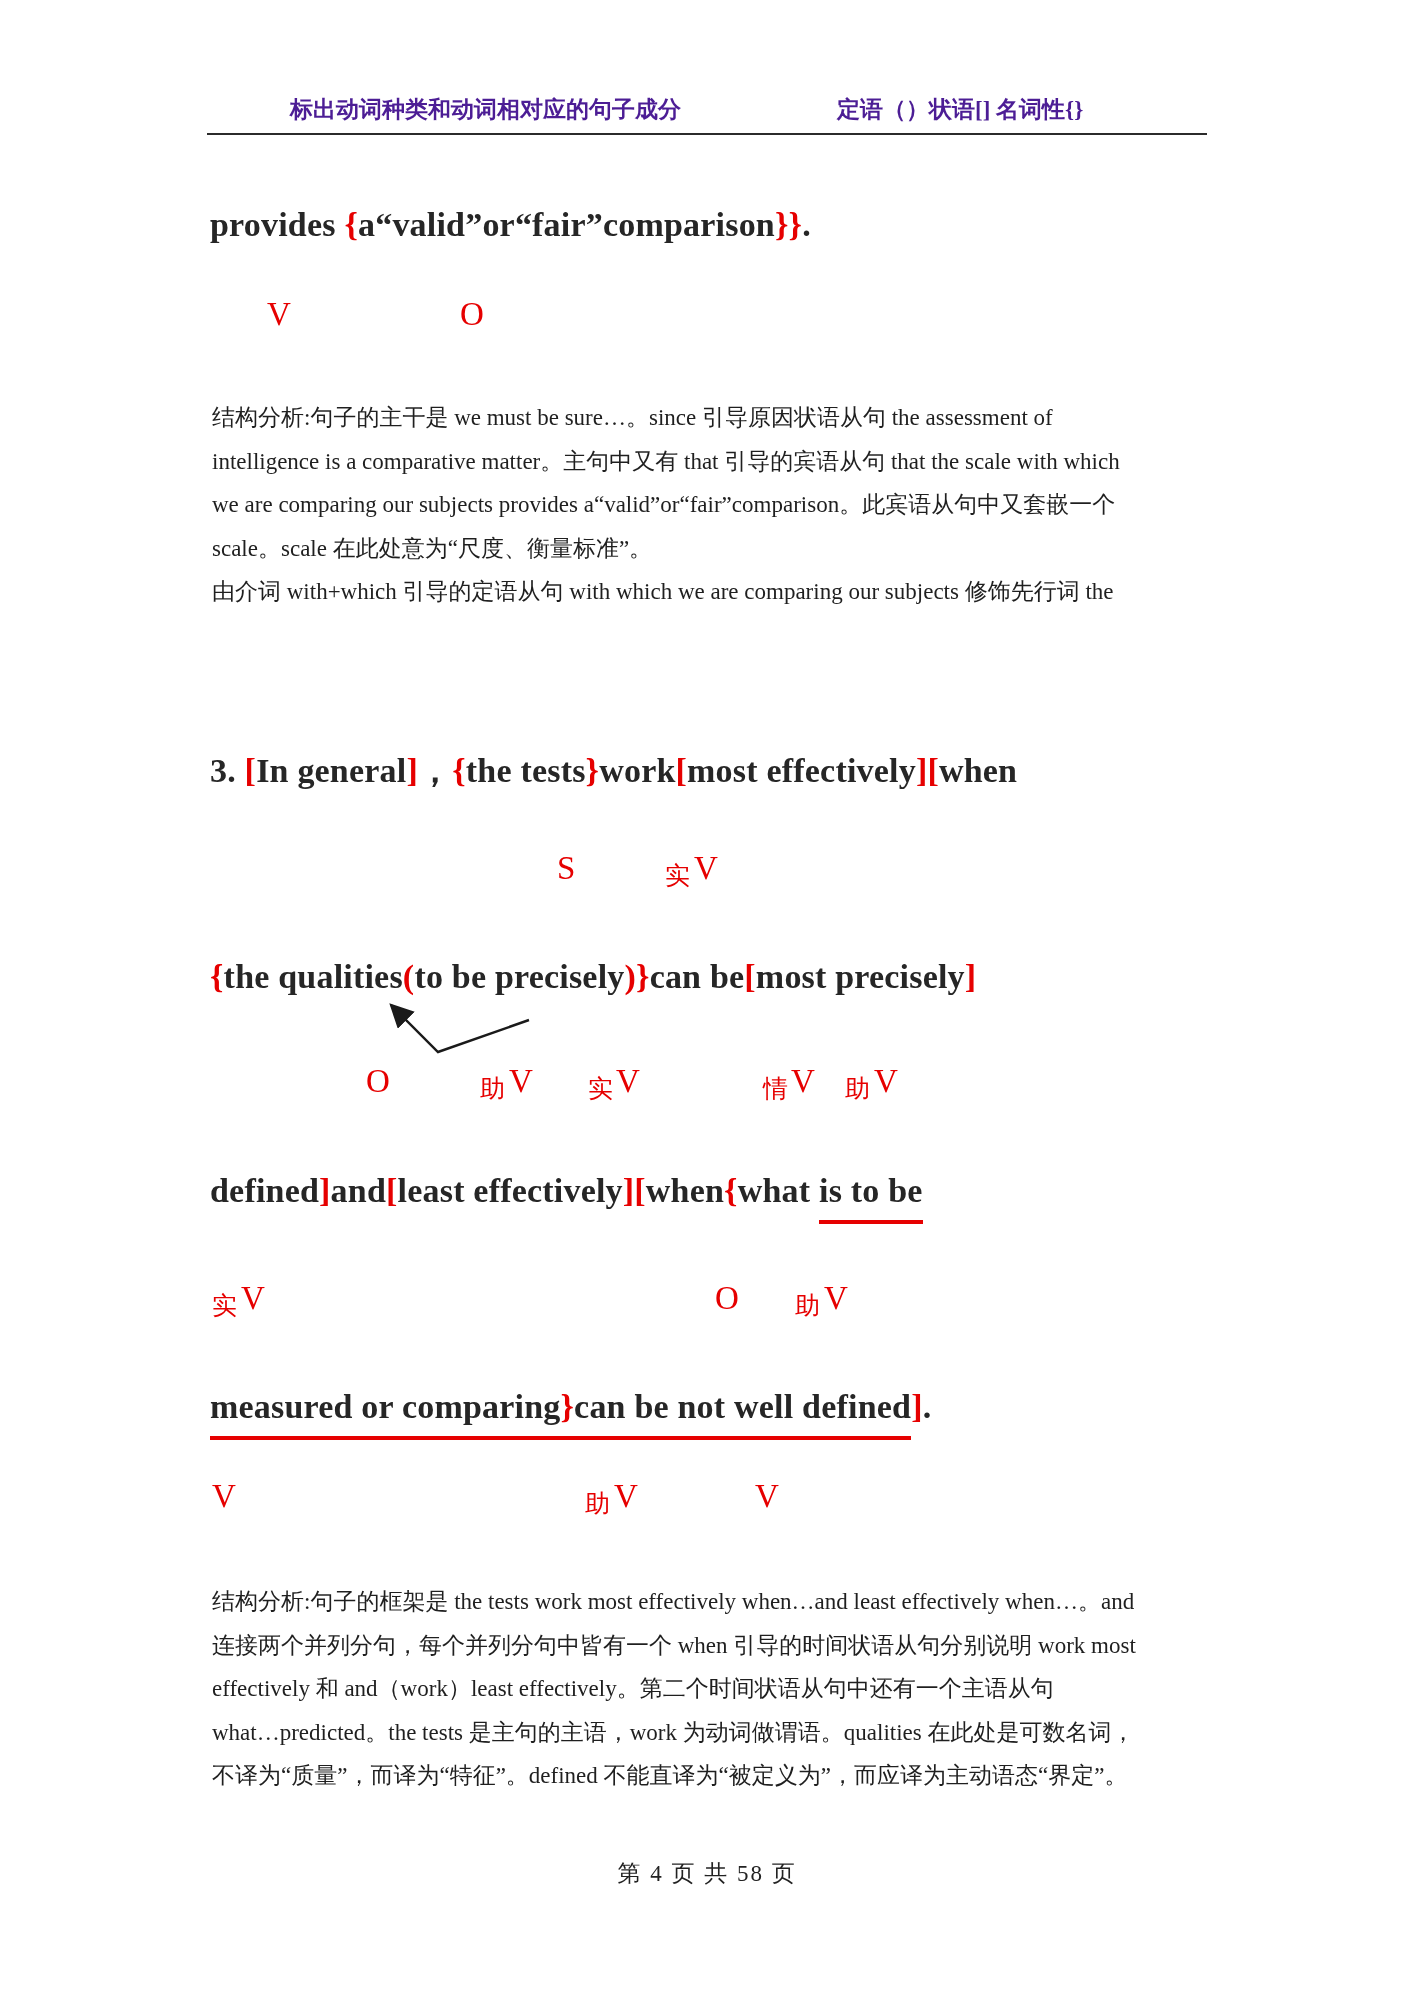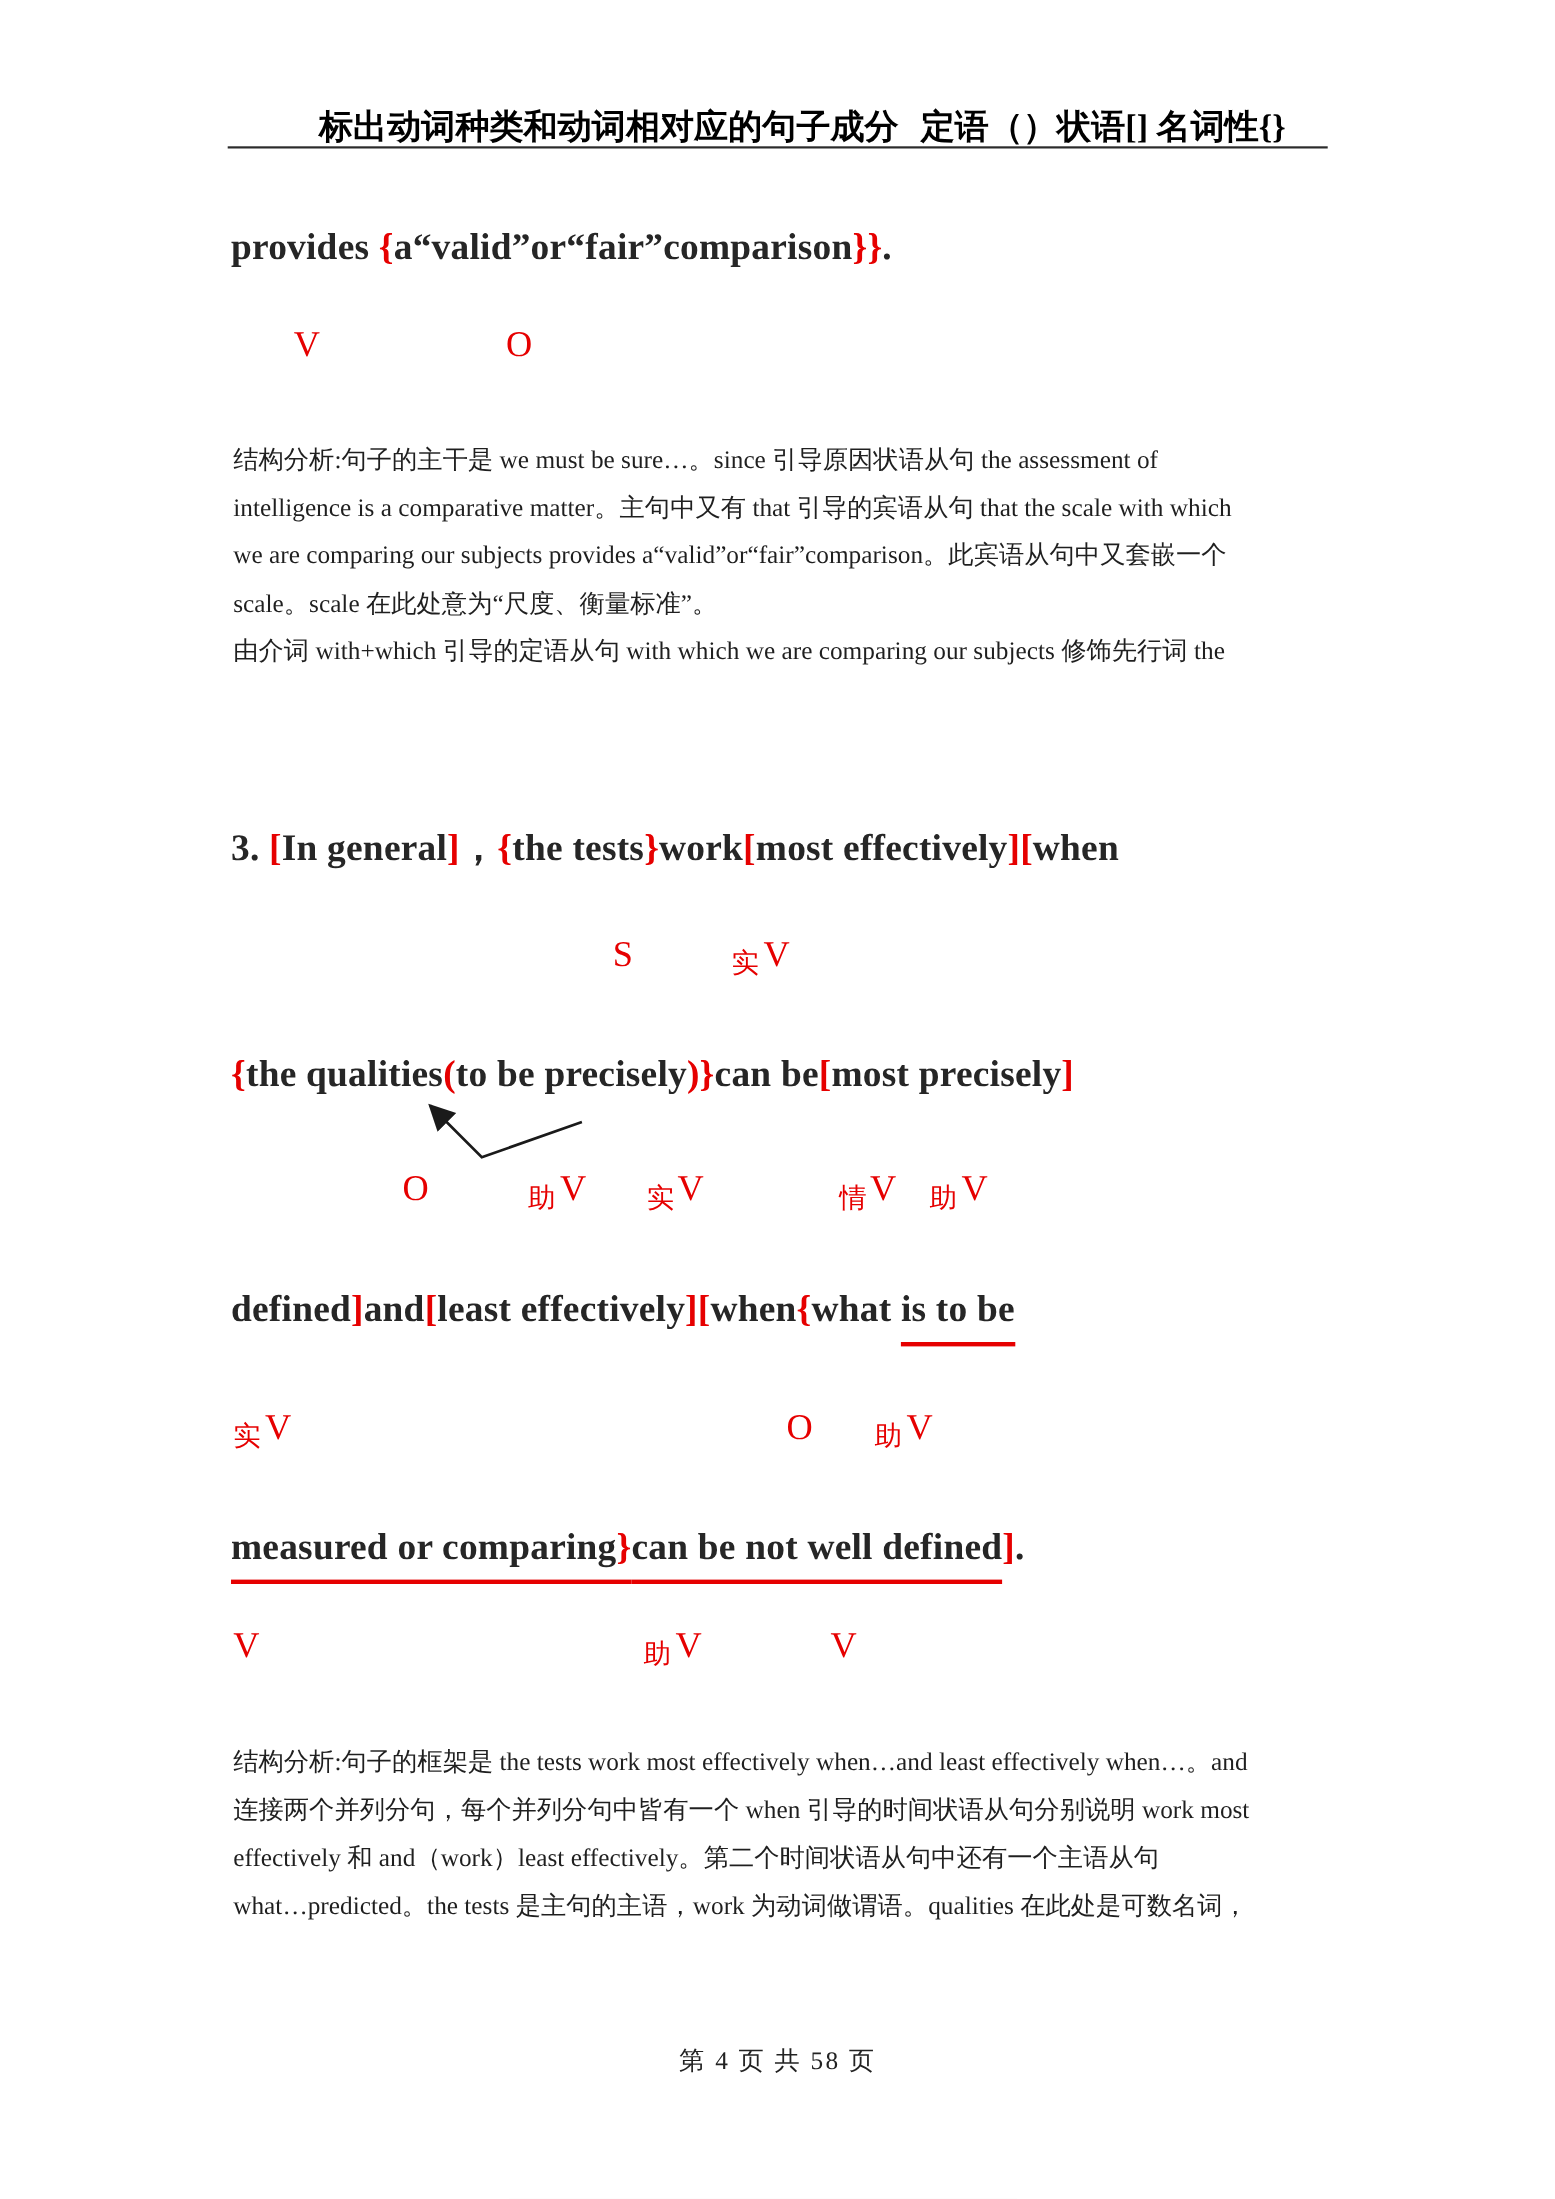--- a/index.html
+++ b/index.html
@@ -2,21 +2,21 @@
 <html><head>
 <meta charset="utf-8">
 <style>
   html,body{margin:0;padding:0;background:#e9e9e9;}
   .page{
     position:relative;width:1414px;height:1999px;background:#ffffff;
     font-family:"Liberation Serif","DejaVu Serif",serif;overflow:hidden;
     margin:0 auto;
   }
   .hdr{
-    position:absolute;top:94px;font-size:31px;font-weight:bold;color:#000000;
+    position:absolute;top:94px;font-size:23px;font-weight:bold;color:#4c1d95;
     white-space:nowrap;font-family:"Liberation Serif","DejaVu Serif",serif;
   }
   .hdr-left{left:290px;}
   .hdr-right{left:837px;}
   .hdr-rule{position:absolute;left:207px;top:133px;width:1000px;height:2px;background:#2b2b2b;}
   .h-sent{
     position:absolute;left:210px;font-size:34px;font-weight:bold;color:#262626;
     white-space:nowrap;letter-spacing:0.2px;
   }
   .seg-red{color:#e60000;}
@@ -109,17 +109,18 @@
       <span class="lab lab-small" style="left: 585px;">助</span>
       <span class="lab" style="left: 614px;">V</span>
       <span class="lab" style="left: 755px;">V</span>
     </div>
 
   <div class="para" style="top:1580px">
     <div>结构分析:句子的框架是 the tests work most effectively when…and least effectively when…。and</div>
     <div>连接两个并列分句，每个并列分句中皆有一个 when 引导的时间状语从句分别说明 work most</div>
     <div>effectively 和 and（work）least effectively。第二个时间状语从句中还有一个主语从句</div>
     <div>what…predicted。the tests 是主句的主语，work 为动词做谓语。qualities 在此处是可数名词，</div>
+    <div>不译为“质量”，而译为“特征”。defined 不能直译为“被定义为”，而应译为主动语态“界定”。</div>
   </div>
 
   <div class="footer">第 4 页 共 58 页</div>
 
 </div>
 
 </body></html>

